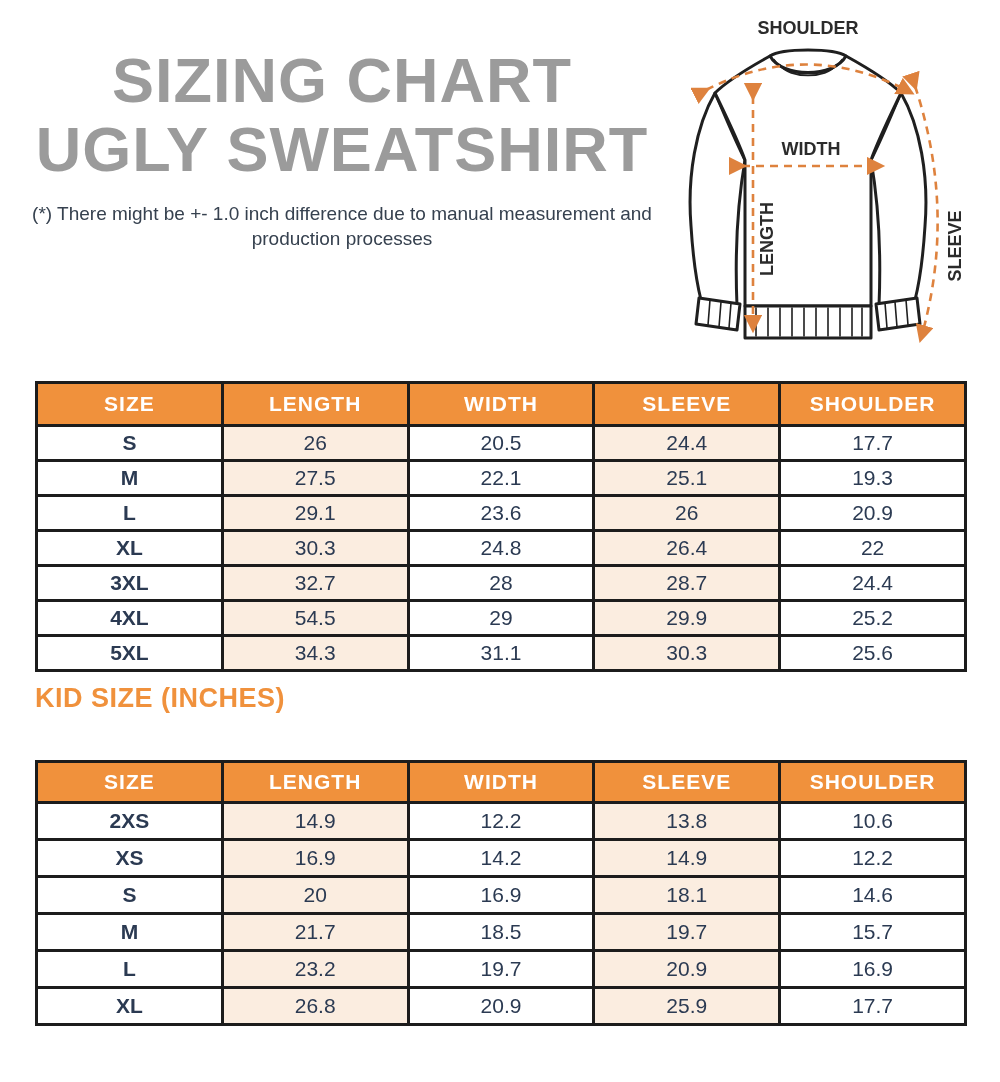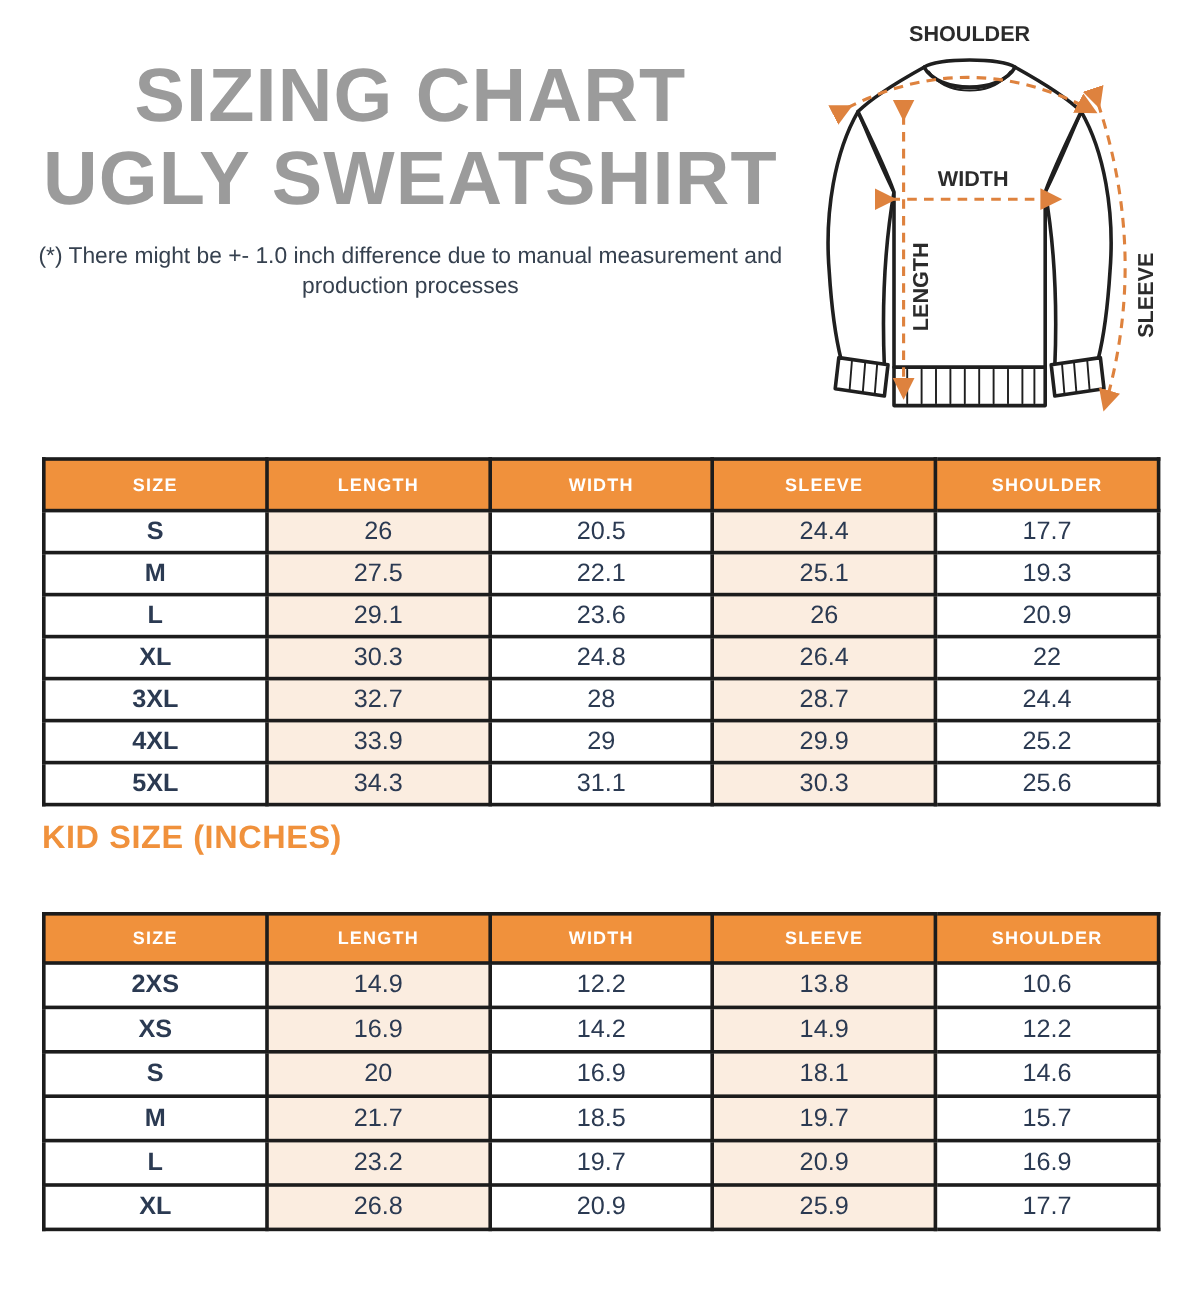--- a/index.html
+++ b/index.html
@@ -38,21 +38,21 @@
   #kid-title{top:683px;}
   table.size-table{
     position:absolute;left:35px;width:932px;
     border-collapse:collapse;table-layout:fixed;
     background:#ffffff;
   }
   #adult-table{top:381px;}
   #kid-table{top:760px;}
   .size-table th{
     background:var(--orange);color:#ffffff;
-    font-size:15px;font-weight:800;letter-spacing:1px;
+    font-size:21px;font-weight:800;letter-spacing:1px;
     border:3px solid var(--border);
   }
   .size-table td{
     font-size:21px;color:var(--navy);text-align:center;
     border:3px solid var(--border);
   }
   #adult-table th{height:38px;}
   #kid-table th{height:36px;}
   #adult-table td{height:30px;}
   #kid-table td{height:32px;}
@@ -153,21 +153,21 @@
         </tr>
         <tr>
           <td class="col-size">3XL</td>
           <td class=" peach">32.7</td>
           <td class="">28</td>
           <td class=" peach">28.7</td>
           <td class="">24.4</td>
         </tr>
         <tr>
           <td class="col-size">4XL</td>
-          <td class=" peach">33.9</td>
+          <td class=" peach">54.5</td>
           <td class="">29</td>
           <td class=" peach">29.9</td>
           <td class="">25.2</td>
         </tr>
         <tr>
           <td class="col-size">5XL</td>
           <td class=" peach">34.3</td>
           <td class="">31.1</td>
           <td class=" peach">30.3</td>
           <td class="">25.6</td>

